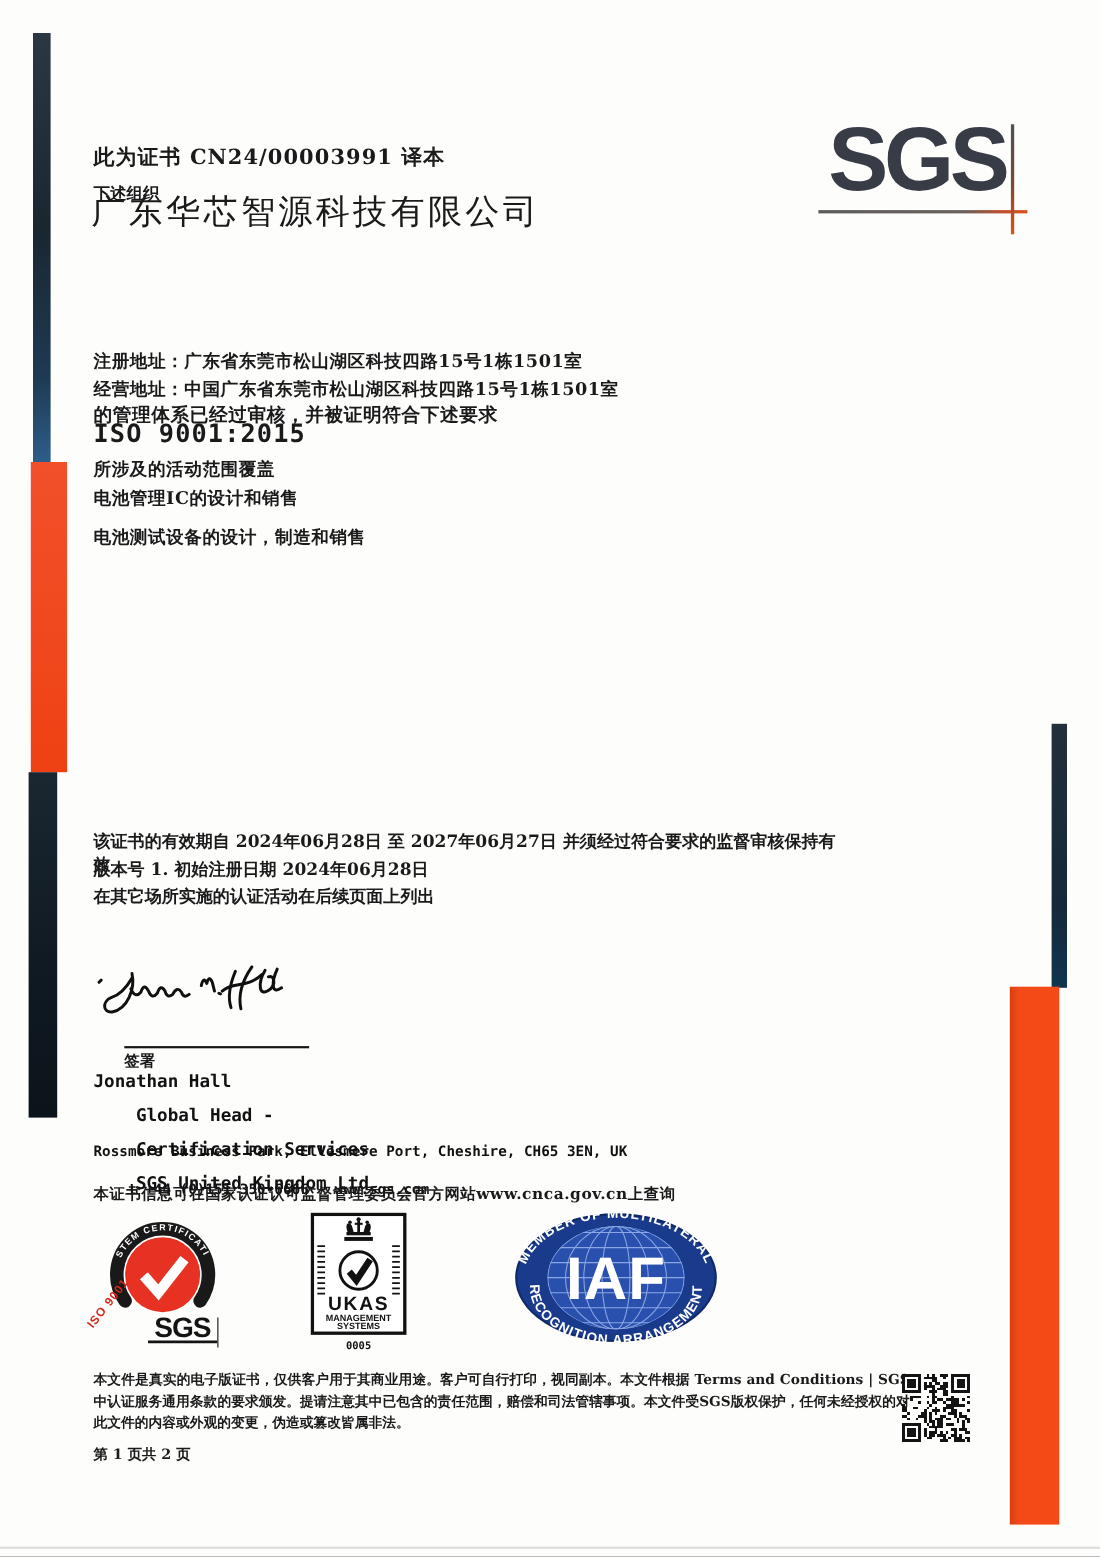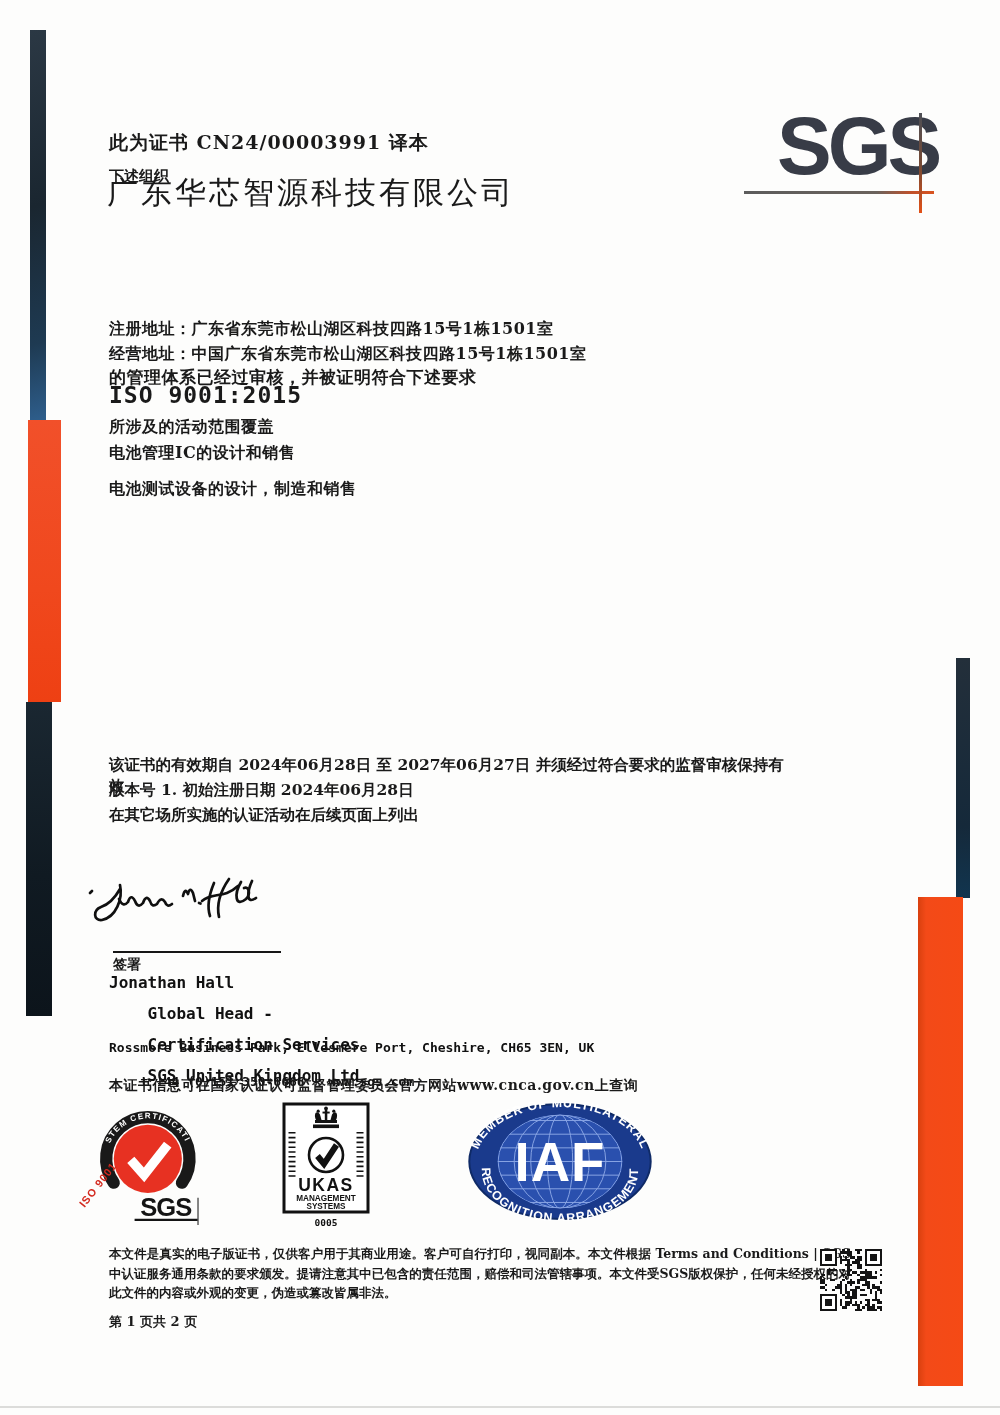--- a/index.html
+++ b/index.html
@@ -20,21 +20,21 @@
     background:linear-gradient(90deg,#d8400f 0%,#f34a18 18%,#f54a15 100%);}
   .scan-edge{left:0;top:1406px;width:1000px;height:2px;background:#dcdcda;}
   
   .sgs-word{left:753px;top:104px;font-family:"Liberation Sans",sans-serif;
     font-weight:700;font-size:82px;line-height:84px;letter-spacing:-4px;color:#383c47;}
   .sgs-hrule{left:744px;top:191px;width:190px;height:3px;
     background:linear-gradient(to right,#5c5c5c 0%,#6a625c 70%,#c0502a 88%,#d9541f 100%);}
   .sgs-vrule{left:919px;top:113px;width:3px;height:100px;
     background:linear-gradient(to bottom,#4d4f55 0%,#7a4a33 55%,#e35016 100%);}
   
-  .t{position:absolute;white-space:pre-wrap;margin-left:24px;}
+  .t{position:absolute;white-space:pre-wrap;}
   .cert-line{left:85px;top:130px;font-size:19px;font-weight:600;letter-spacing:1px;}
   .org-intro{left:85px;top:167px;font-size:15px;font-weight:600;}
   .company{left:83px;top:172px;font-size:31px;font-weight:400;letter-spacing:3px;}
   .info{left:85px;font-size:16px;font-weight:600;letter-spacing:.5px;}
   .standard{left:85px;top:382px;font-family:"DejaVu Sans Mono",monospace;
     font-size:23px;font-weight:700;letter-spacing:1px;}
   .scope{left:85px;font-size:16px;font-weight:600;letter-spacing:.5px;}
   .validity{left:85px;width:690px;font-size:15.5px;font-weight:600;}
   .sig-block{left:85px;top:951px;width:168px;border-top:2px solid #161616;padding-top:3px;margin-left:28px;}
   .sig-label{font-size:14px;font-weight:700;}

